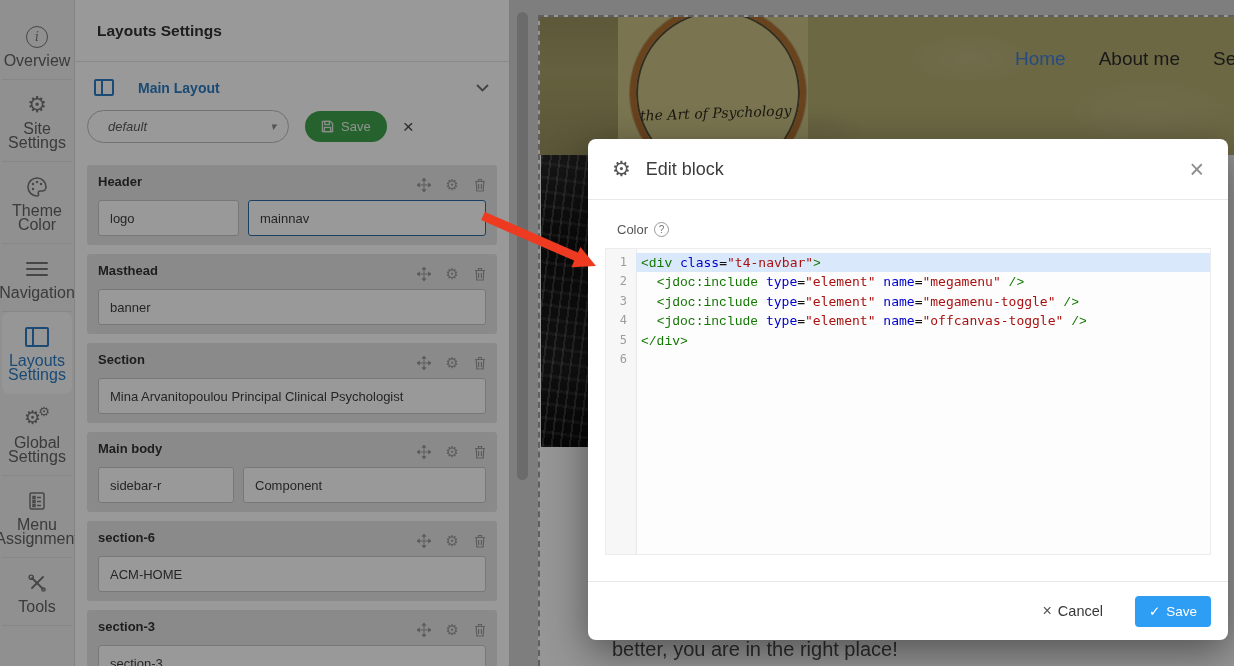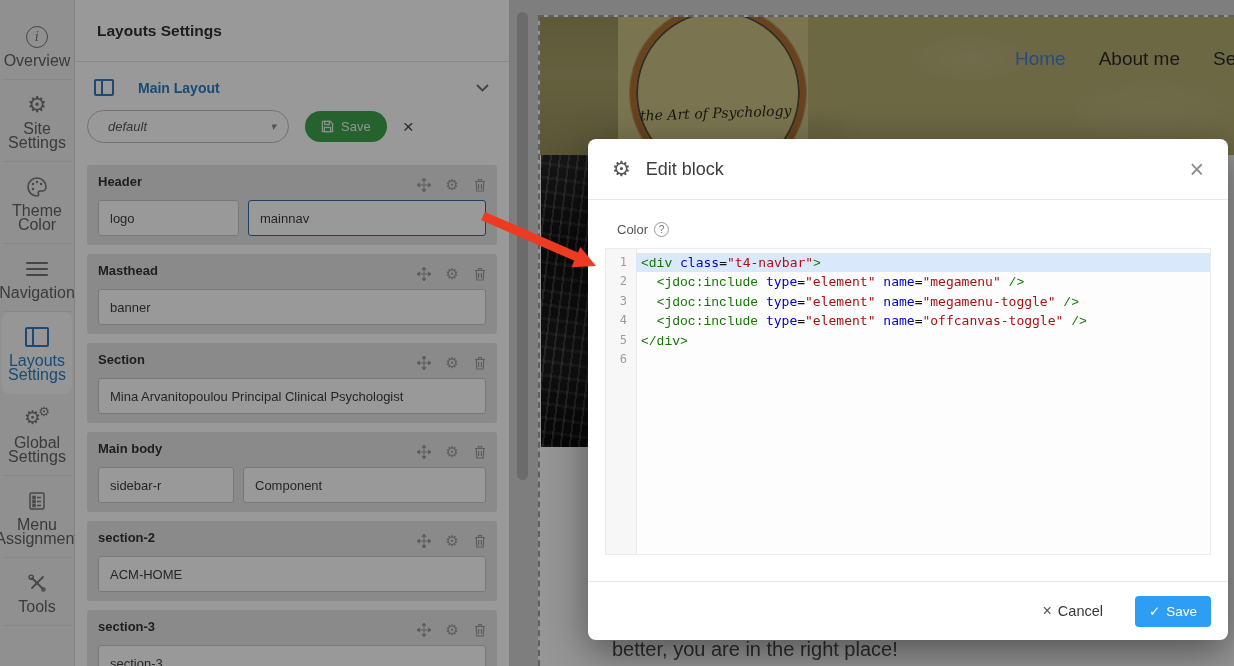--- a/index.html
+++ b/index.html
@@ -337,21 +337,21 @@
           </span>
         </div>
         <div class="blocks">
           <div class="block">sidebar-r</div>
           <div class="block fixed-m">Component</div>
         </div>
       </div>
 
       <div class="section">
         <div class="sec-head">
-          <span class="sec-title">section-2</span>
+          <span class="sec-title">section-6</span>
           <span class="sec-actions">
             <span class="act">
                 <svg class="ic" width="14" height="14" viewBox="0 0 14 14" stroke="currentColor" fill="currentColor" stroke-width="1">
                   <line x1="7" y1="1" x2="7" y2="13"></line>
                   <line x1="1" y1="7" x2="13" y2="7"></line>
                   <path d="M7 0l1.8 2.4h-3.6z"></path>
                   <path d="M7 14l1.8-2.4h-3.6z"></path>
                   <path d="M0 7l2.4-1.8v3.6z"></path>
                   <path d="M14 7l-2.4-1.8v3.6z"></path>
                 </svg>

